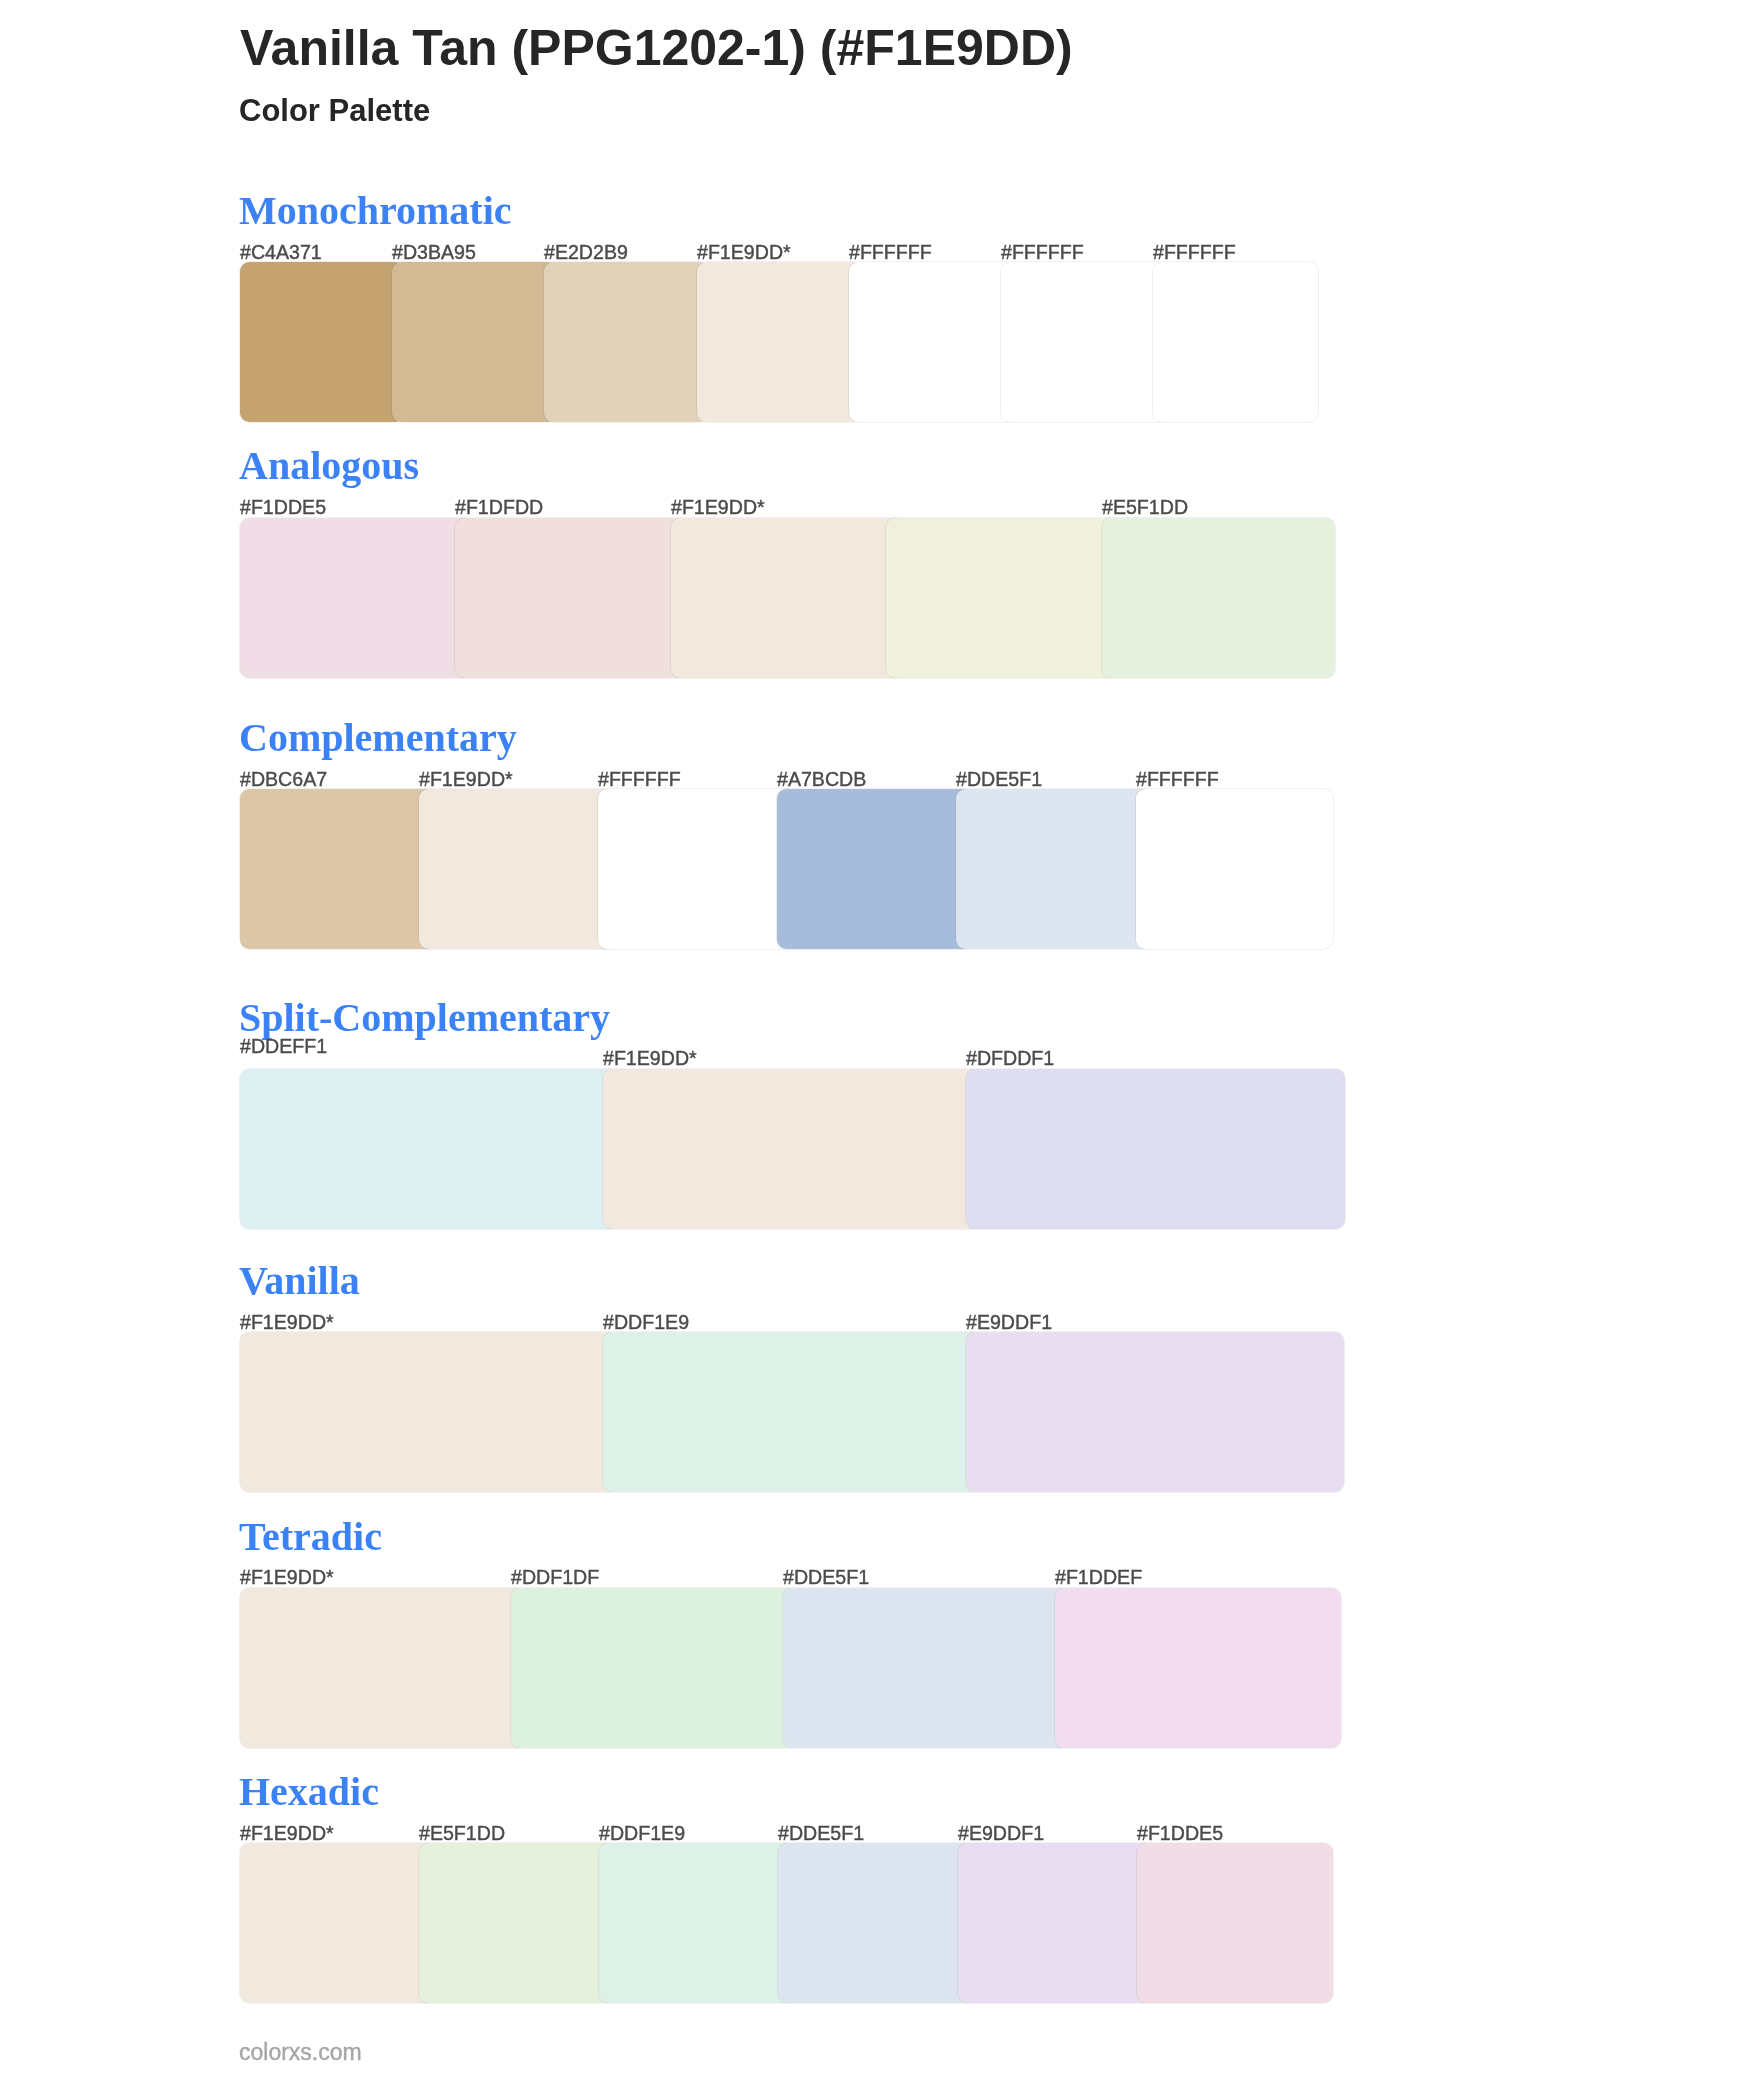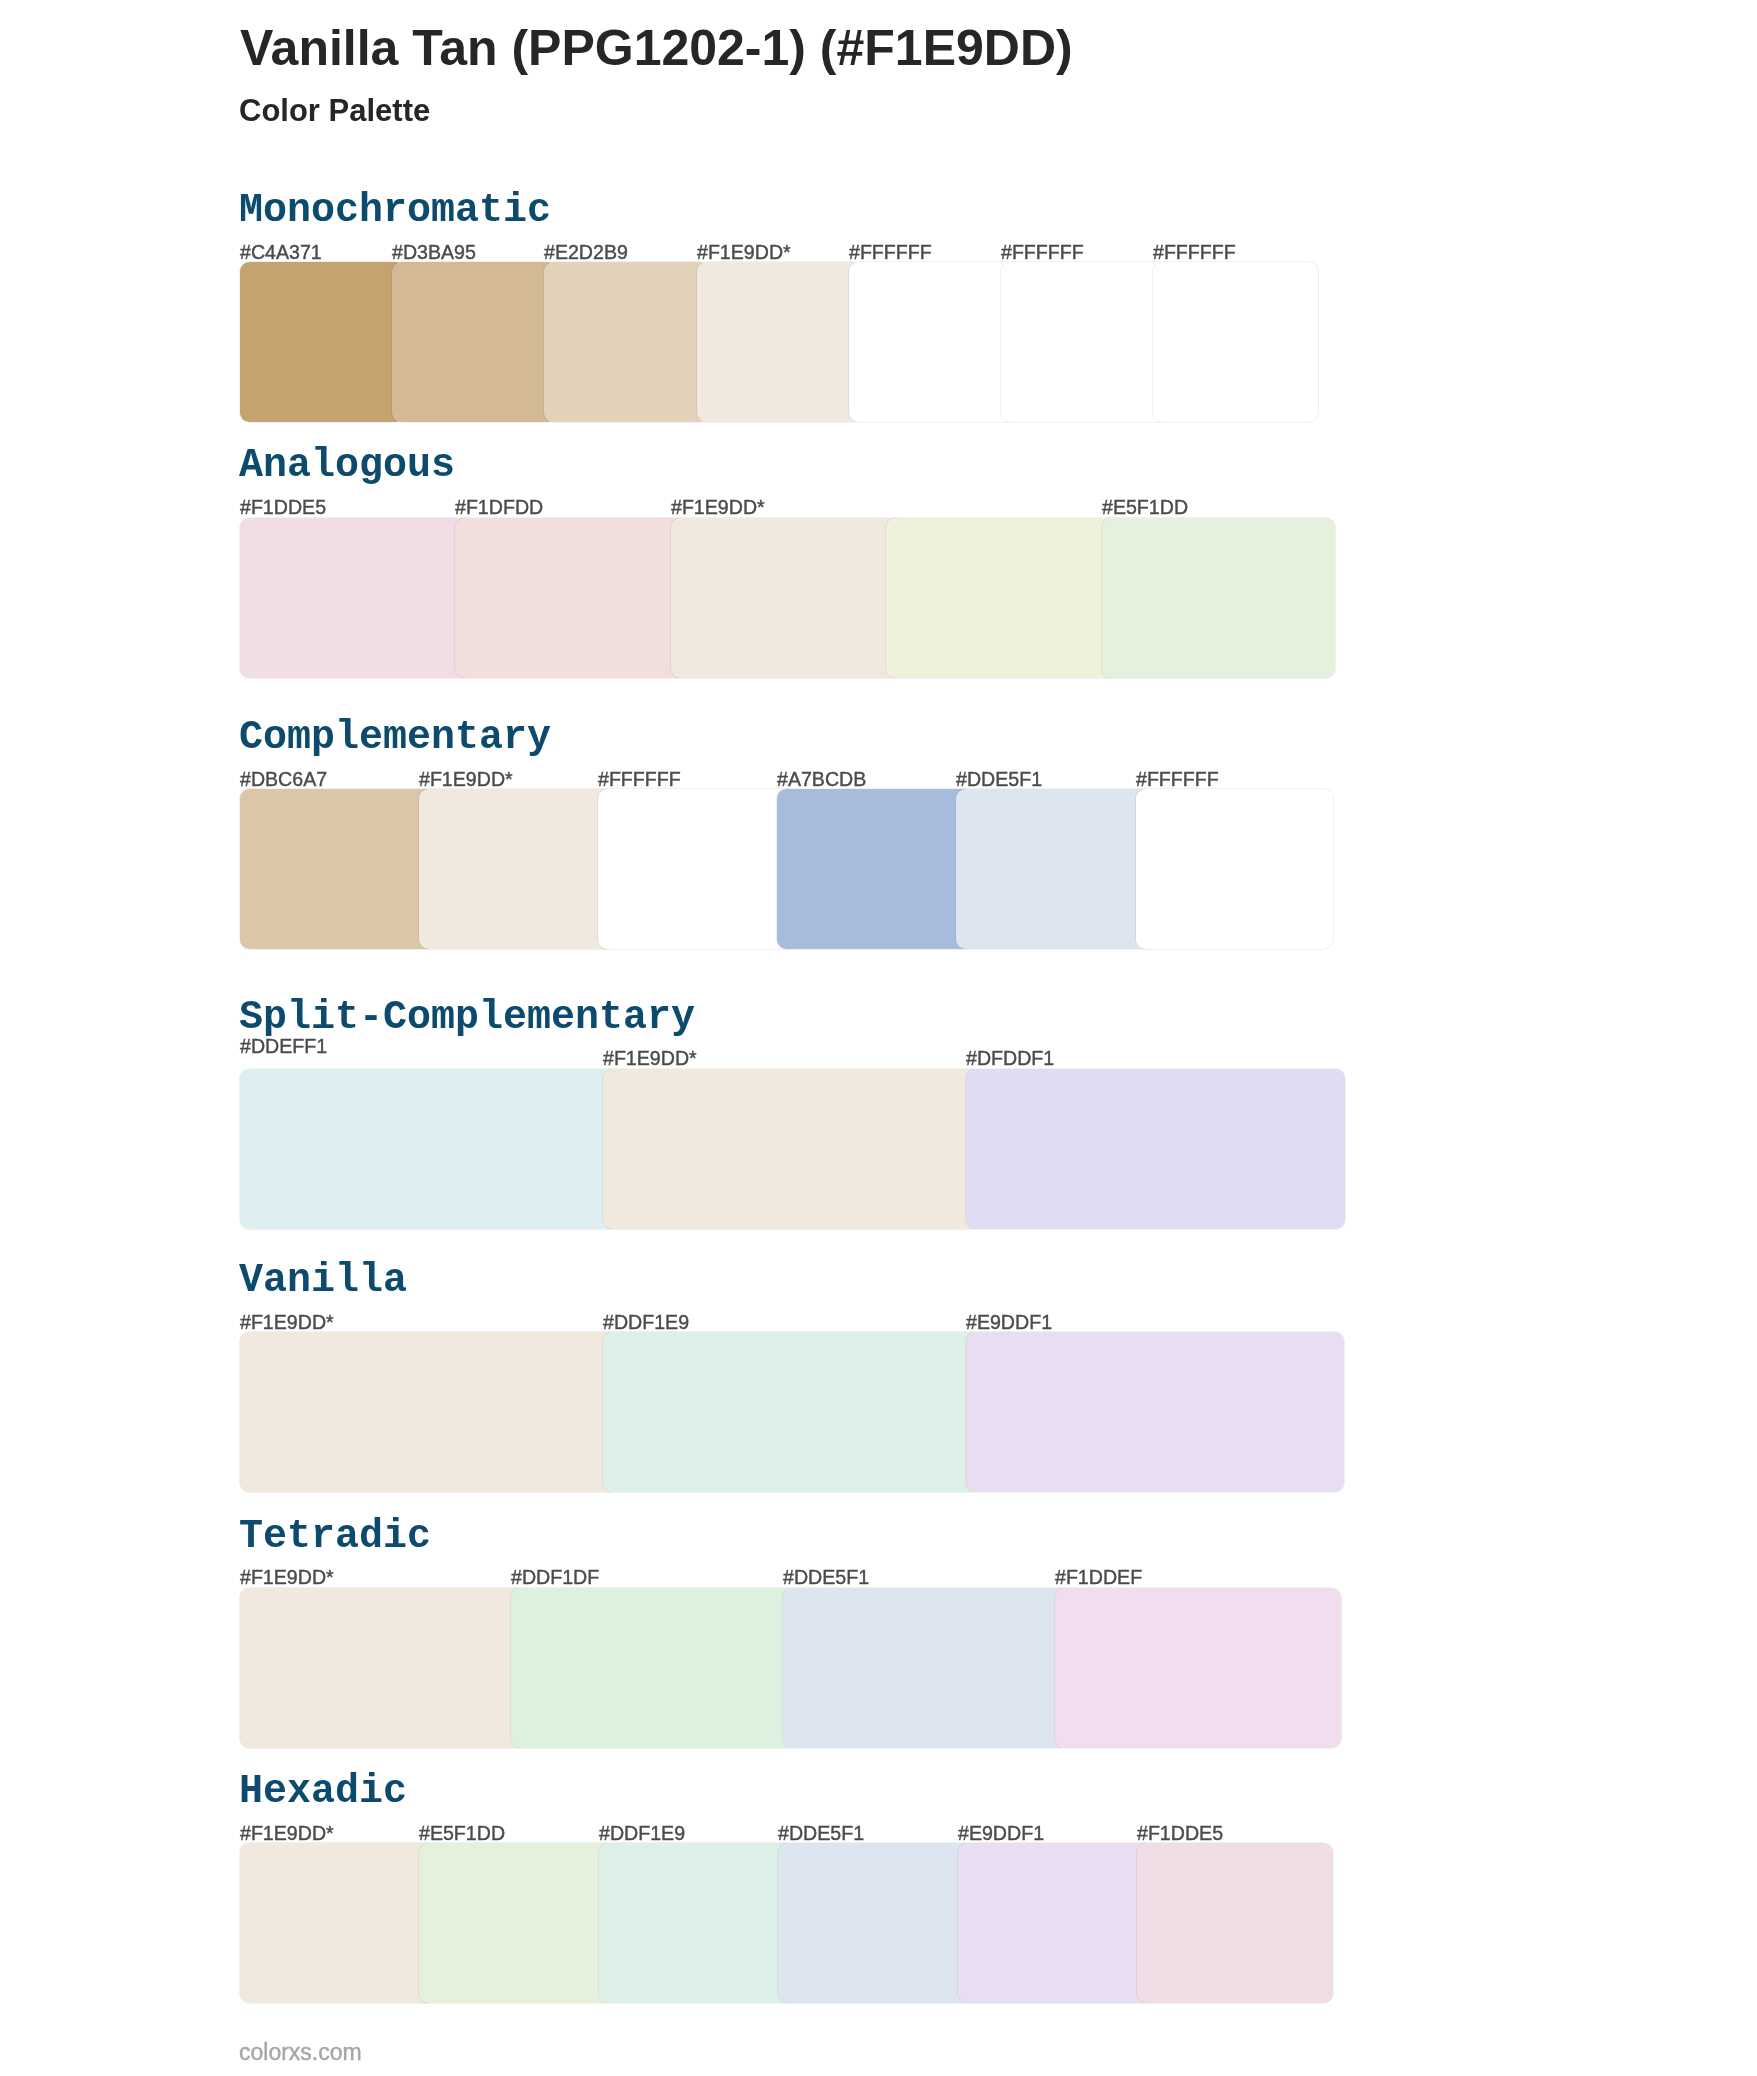--- a/index.html
+++ b/index.html
@@ -21,23 +21,23 @@
   .subtitle {
     position:absolute; left:239px; top:82px;
     font-family:"Liberation Sans", sans-serif;
     font-weight:700; font-size:31px; line-height:58px;
     color:#262626; white-space:nowrap;
   }
 
   .section { position:absolute; left:0; }
   .sec-head {
     position:absolute; left:239px;
-    font-family:Liberation Mono, monospace;
+    font-family:Liberation Serif, serif;
     font-weight:700; font-size:40px; line-height:48px;
-    color:#0c4a6e; white-space:nowrap;
+    color:#3b82f6; white-space:nowrap;
   }
   .swatch-label {
     position:absolute;
     font-family:"Liberation Sans", sans-serif;
     font-weight:400; font-size:19.6px; line-height:24px;
     color:#4b4b4b; white-space:nowrap;
     -webkit-text-stroke:0.4px #4b4b4b;
   }
   .swatch {
     position:absolute;

